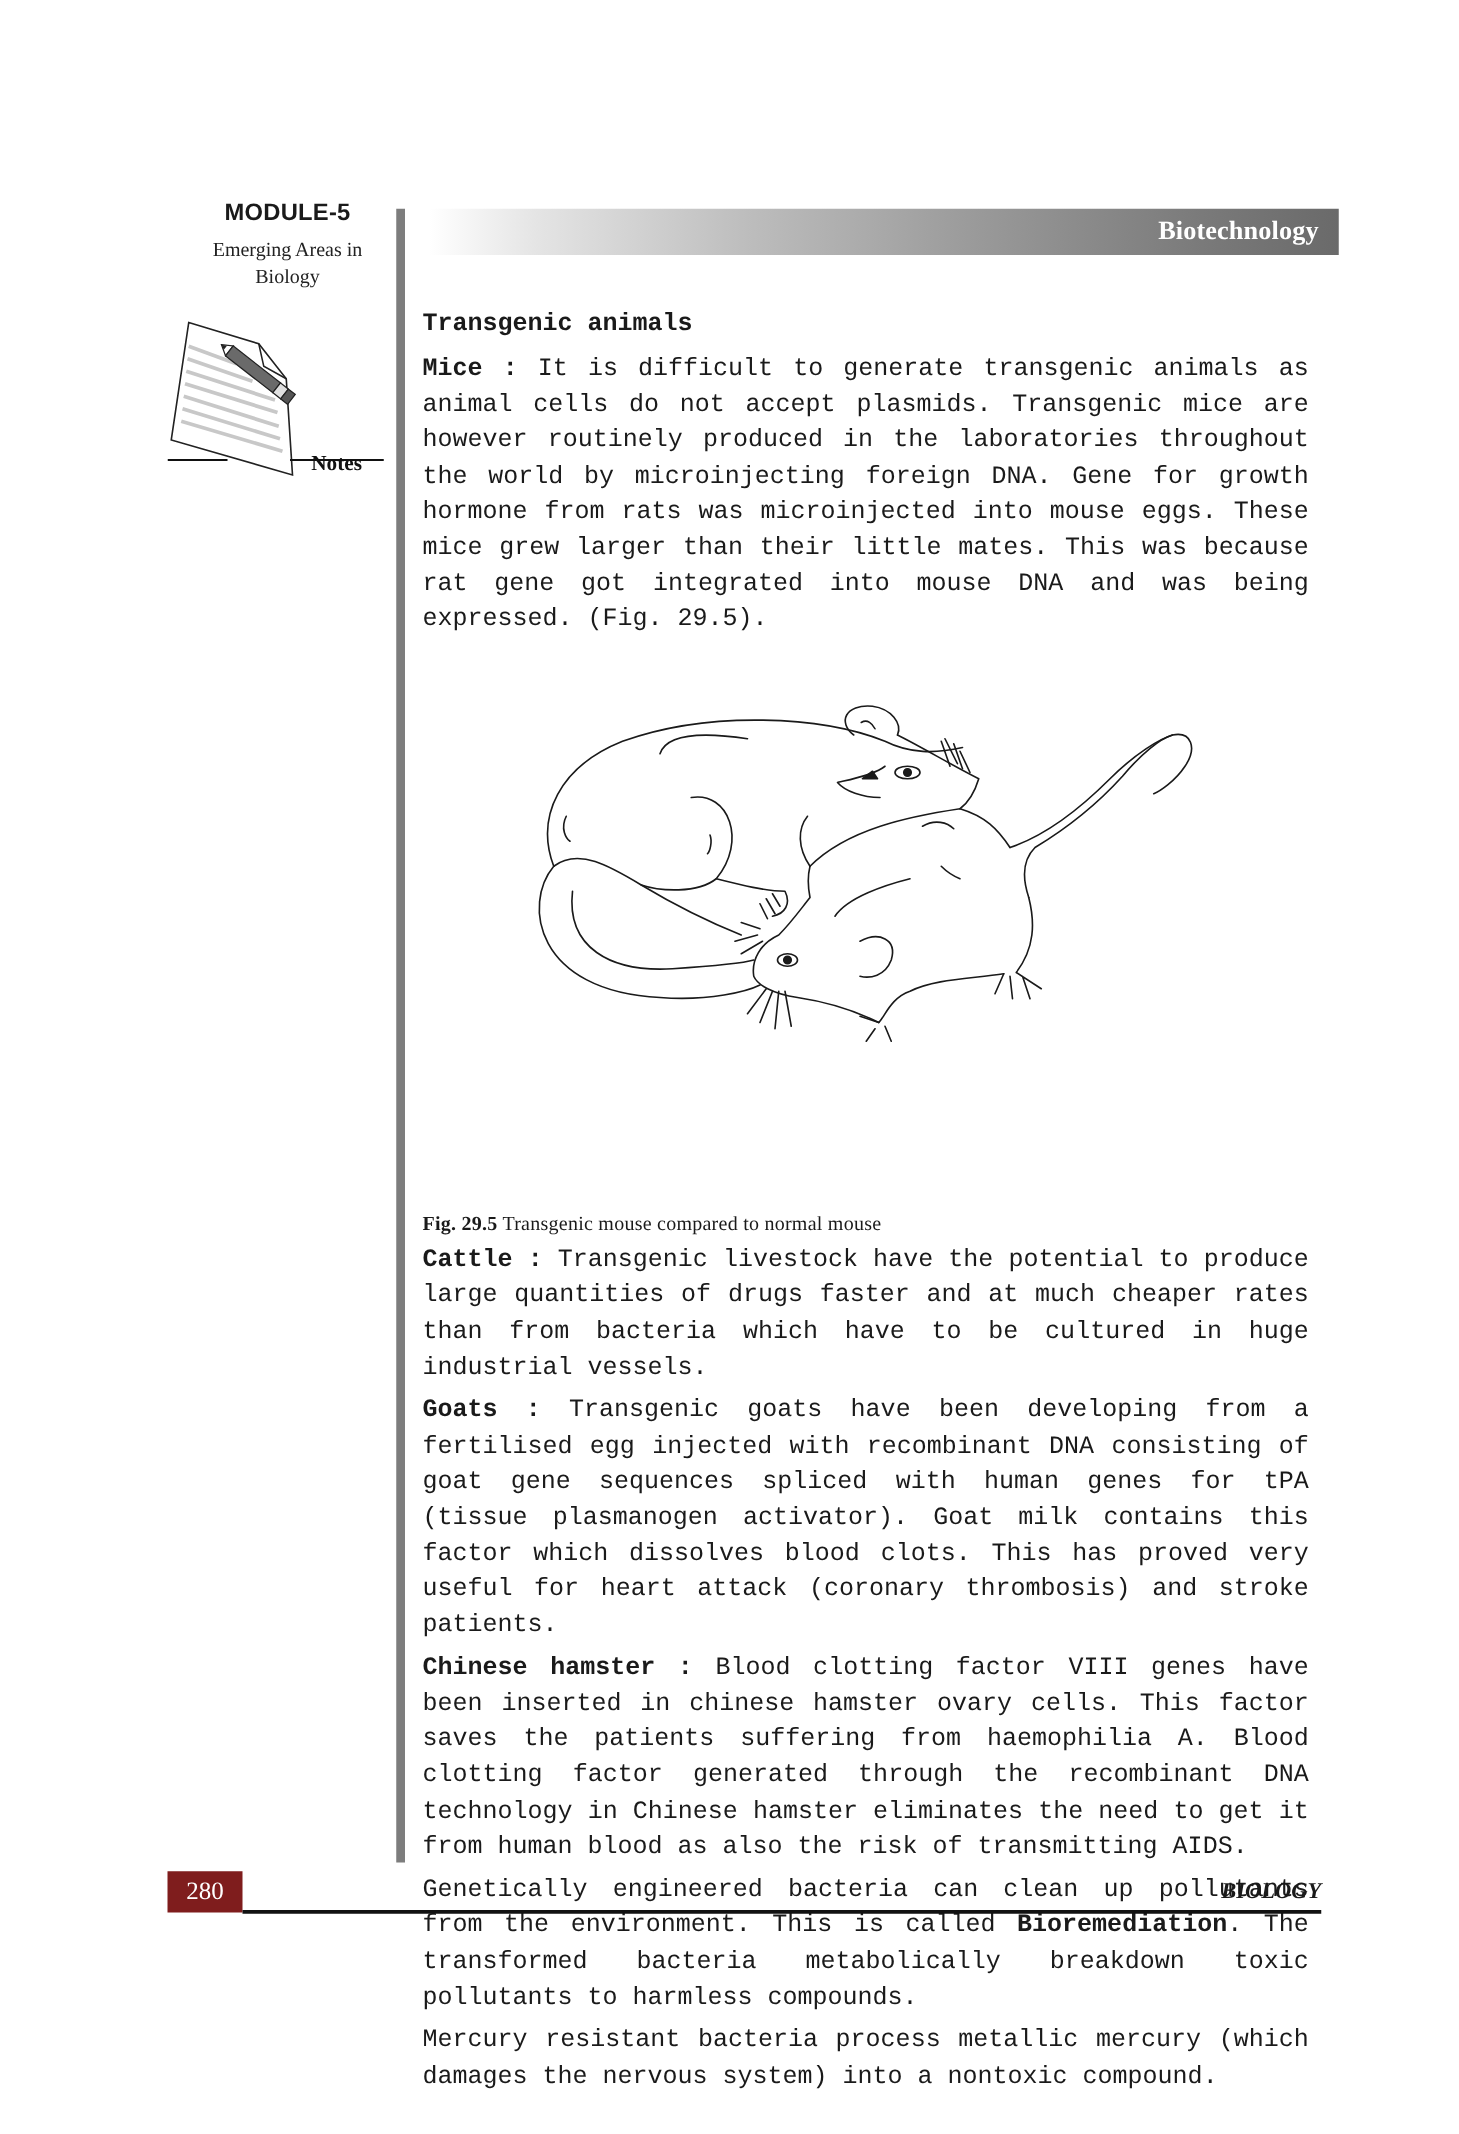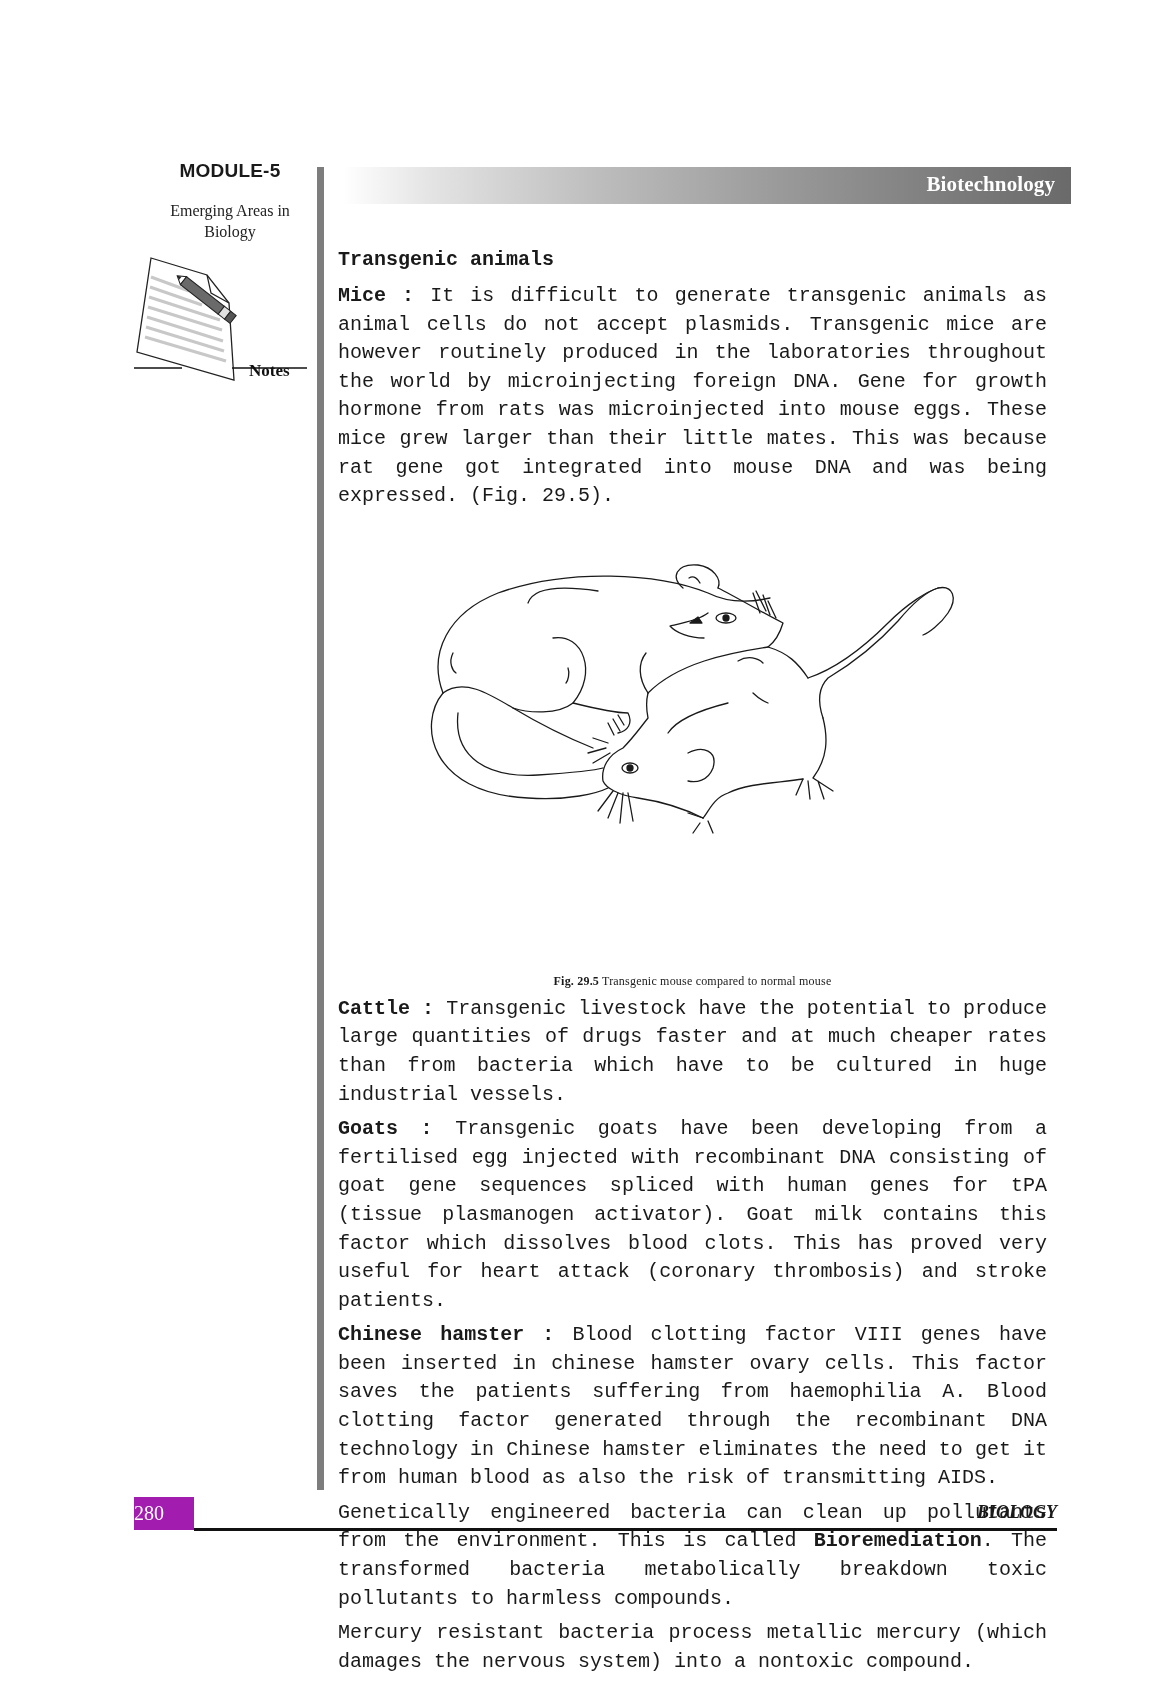--- a/index.html
+++ b/index.html
@@ -1,39 +1,39 @@
 <!DOCTYPE html>
 <html><head>
 <meta charset="utf-8">
 <style>
   html, body { margin:0; padding:0; background:#ffffff; }
   body { width:1167px; height:1707px; position:relative; overflow:hidden;
          font-family:"Liberation Serif", serif; color:#1a1a1a; }
   .module { position:absolute; left:134px; top:160px; width:192px; text-align:center; }
   .module-title { font-family:"Liberation Sans", sans-serif; font-weight:bold; font-size:19px; color:#1a1a1a; letter-spacing:0.2px; }
-  .module-sub { font-size:16px; line-height:21px; margin-top:18px; color:#222; }
+  .module-sub { font-size:16px; line-height:21px; margin-top:8px; color:#222; }
   .notes-wrap { position:absolute; left:134px; top:255px; width:175px; height:130px; }
   .notes-wrap svg { position:absolute; left:0; top:0; }
   .notes-label { position:absolute; left:115px; top:106px; font-weight:bold; font-size:17px; color:#111; }
   .vbar { position:absolute; left:317px; top:167px; width:7px; height:1323px; background:#7d7d7d; }
   .header-bar { position:absolute; left:343px; top:167px; width:728px; height:37px;
     background:linear-gradient(to right, #ffffff 0%, #e4e4e4 12%, #bdbdbd 35%, #9a9a9a 60%, #7a7a7a 85%, #6a6a6a 100%); }
   .header-title { position:absolute; right:16px; top:5px; color:#ffffff; font-weight:bold; font-size:21px; letter-spacing:0.1px; }
   .content { position:absolute; left:338px; top:246px; width:709px; }
   .content p, .content h2, .content h3 { margin:0;font-family:Liberation Mono, monospace; }
   .h-sub { font-weight:bold; font-size:20px; line-height:28px; margin-bottom:8px !important; }
   .para { font-size:20px; line-height:28.6px; text-align:justify; margin-bottom:6px !important; }
   .para b { font-weight:bold; }
   .figure { position:relative; height:476px; margin-top:8px; }
   .figure svg { position:absolute; left:70px; top:24px; }
-  .caption { position:absolute; left:0; right:0; bottom:6px; text-align:center; font-size:12px; letter-spacing:0.2px; }
+  .caption { position:absolute; left:0; right:0; bottom:6px; font-size:16px; letter-spacing:0.2px; }
   .caption b { font-weight:bold; }
   .h-sec { font-weight:bold; font-size:20px; line-height:28px; margin-top:20px !important; margin-bottom:8px !important; }
-  .footer-box { position:absolute; left:134px; top:1497px; width:60px; height:33px; background:#a21caf; color:#fff;
-    font-size:20px; line-height:33px; }
+  .footer-box { position:absolute; left:134px; top:1497px; width:60px; height:33px; background:#7f1d1d; color:#fff;
+    font-size:20px; text-align:center; line-height:33px; }
   .footer-rule { position:absolute; left:194px; top:1528px; width:863px; height:3px; background:#111; }
   .footer-right { position:absolute; right:110px; top:1502px; font-style:italic; font-weight:bold; font-size:18px; color:#1a1a1a; }
 </style>
 </head>
 <body>
 
 <div class="module">
   <div class="module-title">MODULE-5</div>
   <div class="module-sub">
     <div>Emerging Areas in</div>

